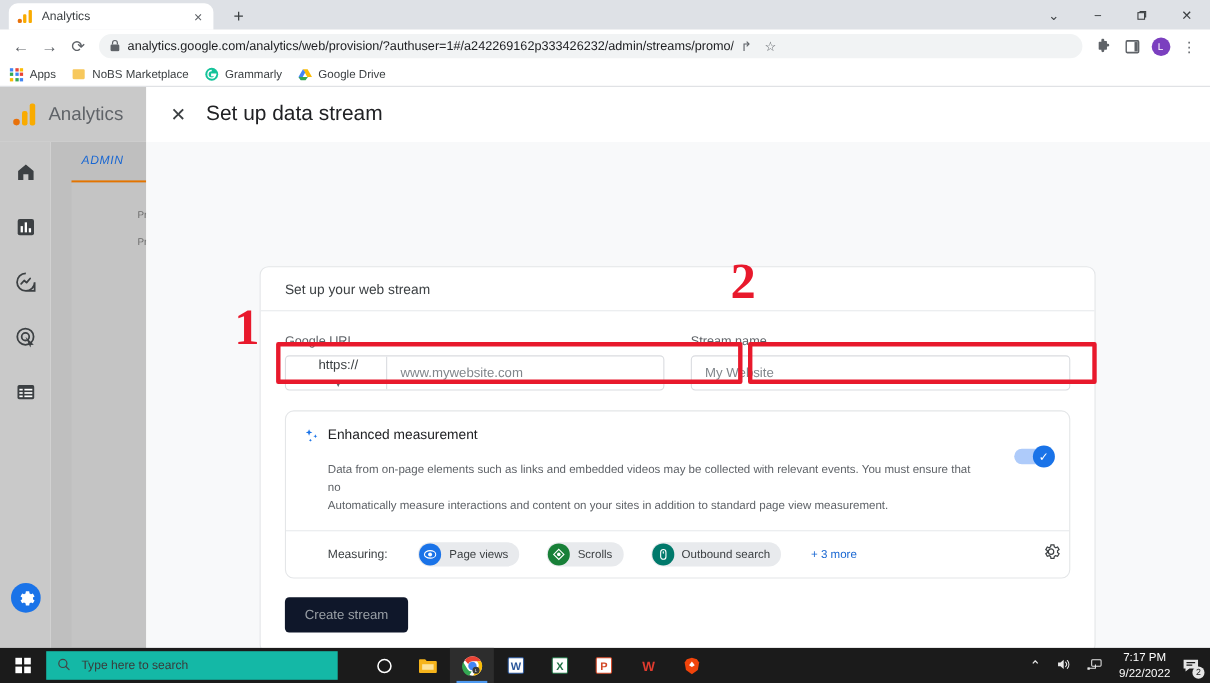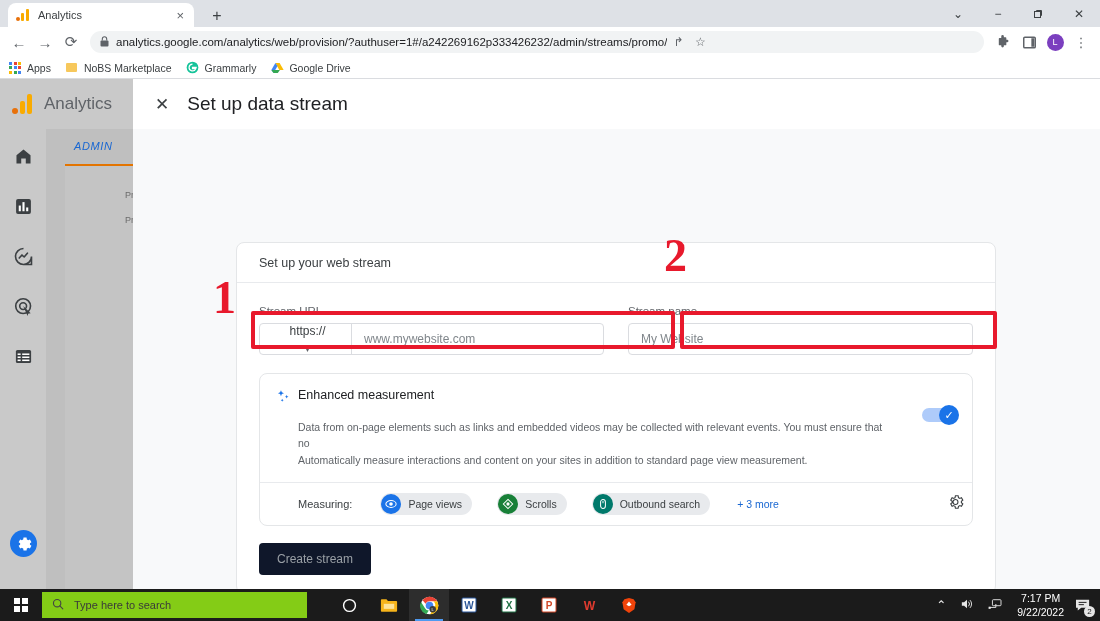--- a/index.html
+++ b/index.html
@@ -216,21 +216,21 @@
   
   .taskbar {
     position: absolute; bottom: 0; left: 0; width: 1100px; height: 32px;
     background: #1b1b1b; display: flex; align-items: center;
   }
   .start { width: 42px; height: 32px; display: flex; align-items: center; justify-content: center; }
   .win-grid { display: grid; grid-template-columns: repeat(2,6px); grid-template-rows: repeat(2,6px);
               gap: 1.5px; }
   .win-grid span { background: #fff; }
   .tb-search {
-    width: 265px; height: 26px; background: #84cc16; display: flex; align-items: center;
+    width: 265px; height: 26px; background: #14b8a6; display: flex; align-items: center;
     padding-left: 10px; font-size: 11px; color: #3a3a3a;
   }
   .tb-search .mag { font-size: 11px; margin-right: 10px; color: #444; }
   .tb-apps { display: flex; align-items: center; margin-left: 22px; }
   .tb-app { width: 40px; height: 32px; display: flex; align-items: center; justify-content: center;
             position: relative; }
   .tb-app.active { background: #2d2d2d; }
   .tb-app.active::after { content: ''; position: absolute; bottom: 0; left: 6px; right: 6px;
                           height: 2px; background: #4e9af1; }
   .tray { position: absolute; right: 0; display: flex; align-items: center; height: 32px; padding-right: 6px; }
@@ -431,21 +431,21 @@
         <span class="modal-x">✕</span>
         <span class="modal-title">Set up data stream</span>
       </div>
 
       <div class="modal-canvas">
         <div class="card">
           <div class="card-head">Set up your web stream</div>
 
           <div class="fields">
             <div class="field">
-              <div class="field-label">Stream URL</div>
+              <div class="field-label">Google URL</div>
               <div class="url-input">
                 <div class="scheme">
                   <span>https://</span>
                   <span class="caret">▾</span>
                 </div>
                 <div class="url-text">www.mywebsite.com</div>
               </div>
             </div>
             <div class="field">
               <div class="field-label">Stream name</div>

